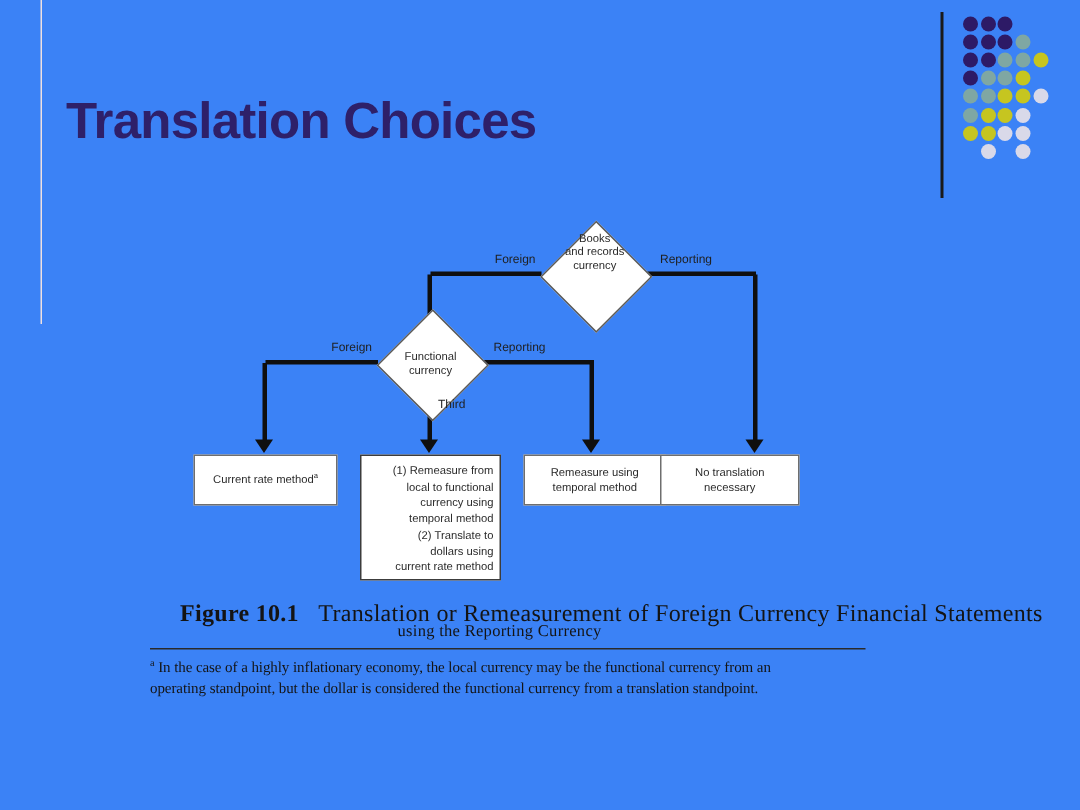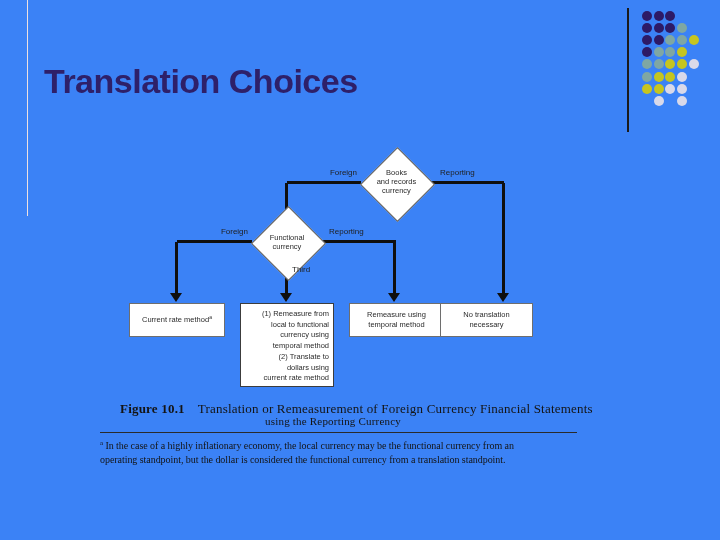--- a/index.html
+++ b/index.html
@@ -32,21 +32,21 @@
   .elabel { position:absolute; font-size:8px; color:#1f1f1f; }
   .elabel.r { text-align:right; }
   .fbox { position:absolute; border:1px solid #6e6e6e; background:#fff;
     font-size:7.5px; line-height:10px; color:#2b2b2b; white-space:pre-line; box-sizing:border-box;text-align:right; }
   .fbox.center { display:flex; align-items:center; justify-content:center; text-align:center; }
   .fbox.pad { padding:5px 4px 0 5px; line-height:10.7px; }
   sup { font-size:68%; vertical-align:super; line-height:0; }
 
   
   .serif { font-family:"Liberation Serif", serif; color:#141414; }
-  .cap1 { position:absolute; left:120px; top:401px; font-size:13px; letter-spacing:0.2px; }
+  .cap1 { position:absolute; left:120px; top:401px; font-size:16px; letter-spacing:0.2px; }
   .cap1 b { margin-right:13px; }
   .cap2 { position:absolute; left:265px; top:415px; font-size:11px; letter-spacing:0.2px; }
   .rule { position:absolute; left:100px; top:432px; width:477px; height:1px; background:#2a2a2a; }
   .footnote { position:absolute; left:100px; top:439px; width:487px;
     font-size:10px; line-height:13.5px; letter-spacing:-0.05px; }
   .footnote span { white-space:pre-line; }
 
   .footer { position:absolute; left:0; right:0; top:514px; text-align:center;
     font-style:italic; font-size:11.5px; color:#1c1c1c; }
 </style>
@@ -105,21 +105,21 @@
     <div class="line" style="left:322px; top:240px; width:74px; height:3px;"></div>
     <div class="line" style="left:393px; top:242px; width:3px; height:52px;"></div>
     <div class="line" style="left:285px; top:275px; width:3px; height:19px;"></div>
 
     <div class="arrow-down" style="left:170px; top:293px;"></div>
     <div class="arrow-down" style="left:280px; top:293px;"></div>
     <div class="arrow-down" style="left:388px; top:293px;"></div>
     <div class="arrow-down" style="left:497px; top:293px;"></div>
 
     <div class="diamond" style="left:371px; top:158px;"></div>
-    <div class="dlabel" style="left:356px; top:168px; width:81px;">Books
+    <div class="dlabel" style="left:356px; top:154px; width:81px;">Books
 and records
 currency</div>
 
     <div class="diamond" style="left:262px; top:217px;"></div>
     <div class="dlabel" style="left:247px; top:233px; width:80px;">Functional
 currency</div>
 
     <div class="elabel r" style="left:307px; top:168px; width:50px;">Foreign</div>
     <div class="elabel" style="left:440px; top:168px;">Reporting</div>
     <div class="elabel r" style="left:198px; top:227px; width:50px;">Foreign</div>

